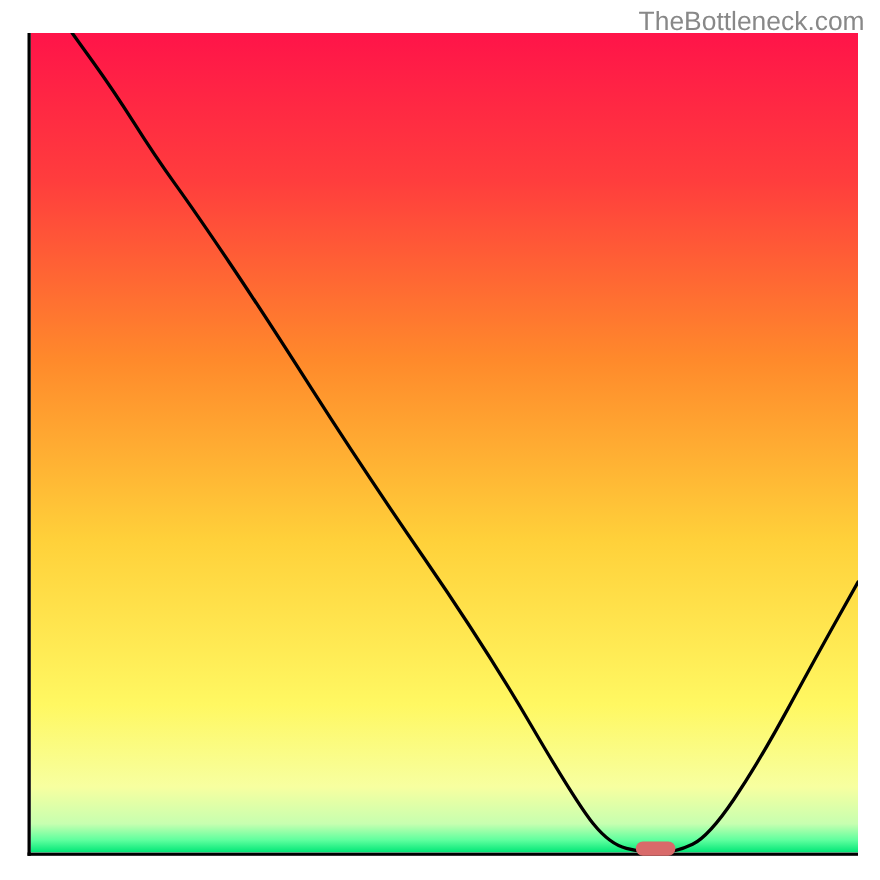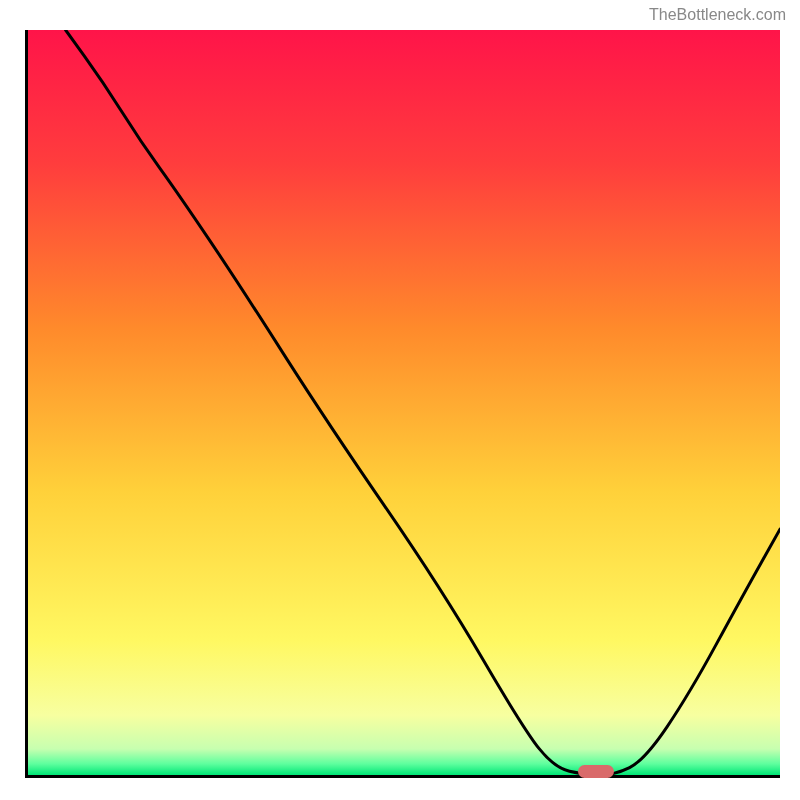--- a/index.html
+++ b/index.html
@@ -9,21 +9,21 @@
     height: 800px;
     position: relative;
     background: #fff;
     font-family: Arial, sans-serif;
   }
   .watermark {
     position: absolute;
     top: 6px;
     right: 14px;
     color: #888;
-    font-size: 16px;
+    font-size: 24px;
     font-weight: 500;
     z-index: 10;
   }
   .plot {
     position: absolute;
     top: 30px;
     left: 25px;
     width: 755px;
     height: 748px;
     border-left: 3px solid #000;

